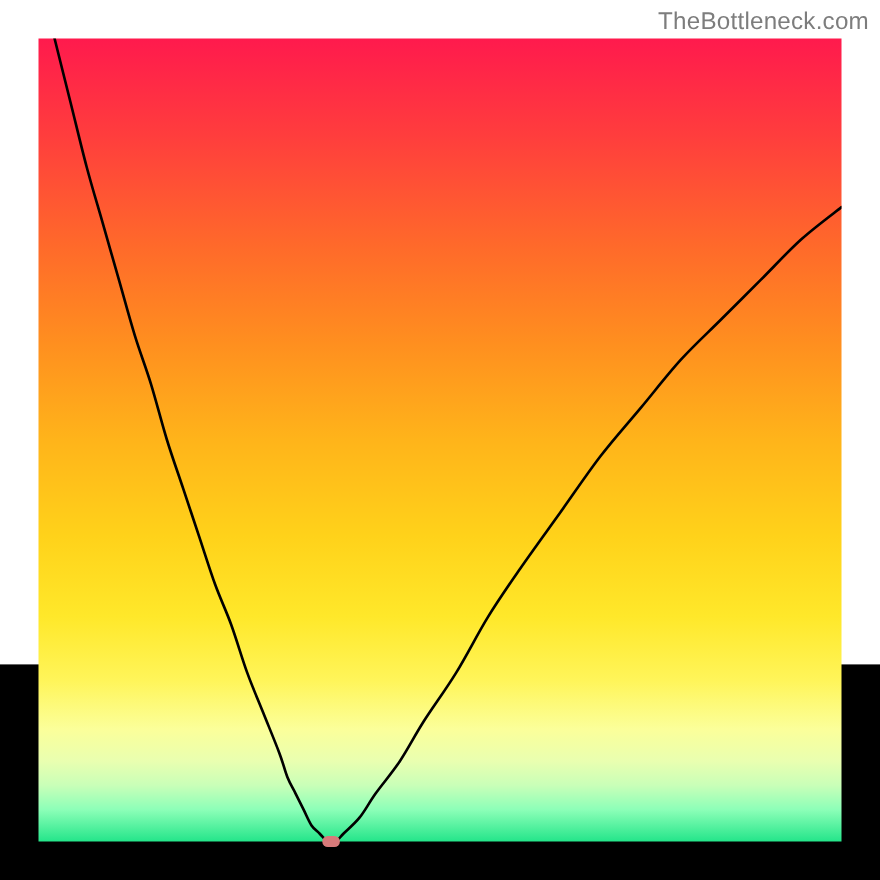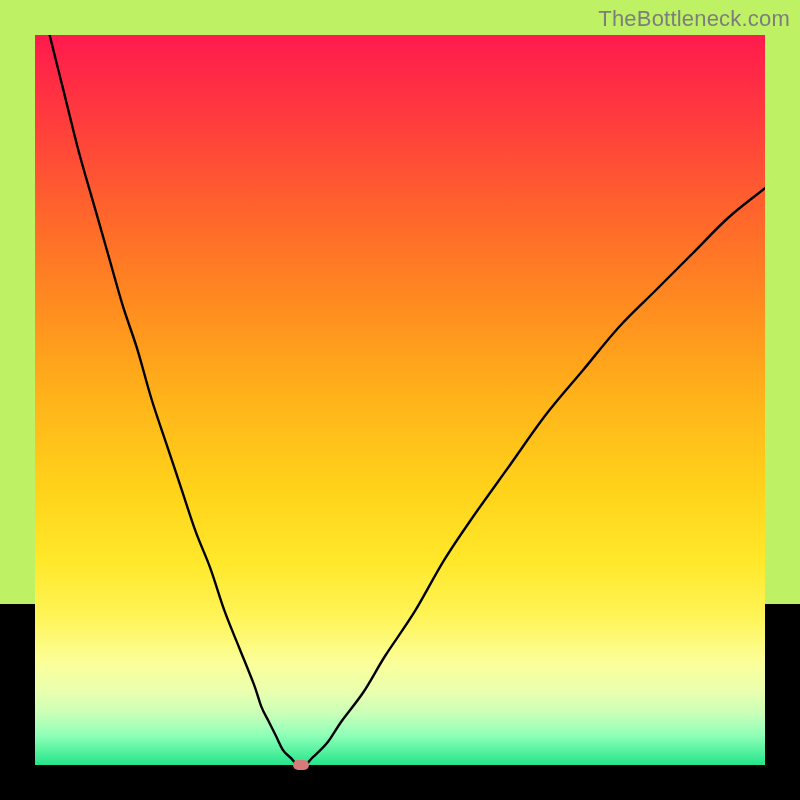--- a/index.html
+++ b/index.html
@@ -8,21 +8,21 @@
     width: 800px;
     height: 800px;
     overflow: hidden;
     background: #000;
     font-family: Arial, Helvetica, sans-serif;
   }
   .frame {
     position: relative;
     width: 800px;
     height: 604px;
-    background: #bef264;
+    background: #ffffff;
   }
   .plot-area {
     position: absolute;
     left: 35px;
     top: 35px;
     width: 730px;
     height: 730px;
     background: linear-gradient(to bottom,
       #ff1a4d 0%,
       #ff3d3d 12%,

